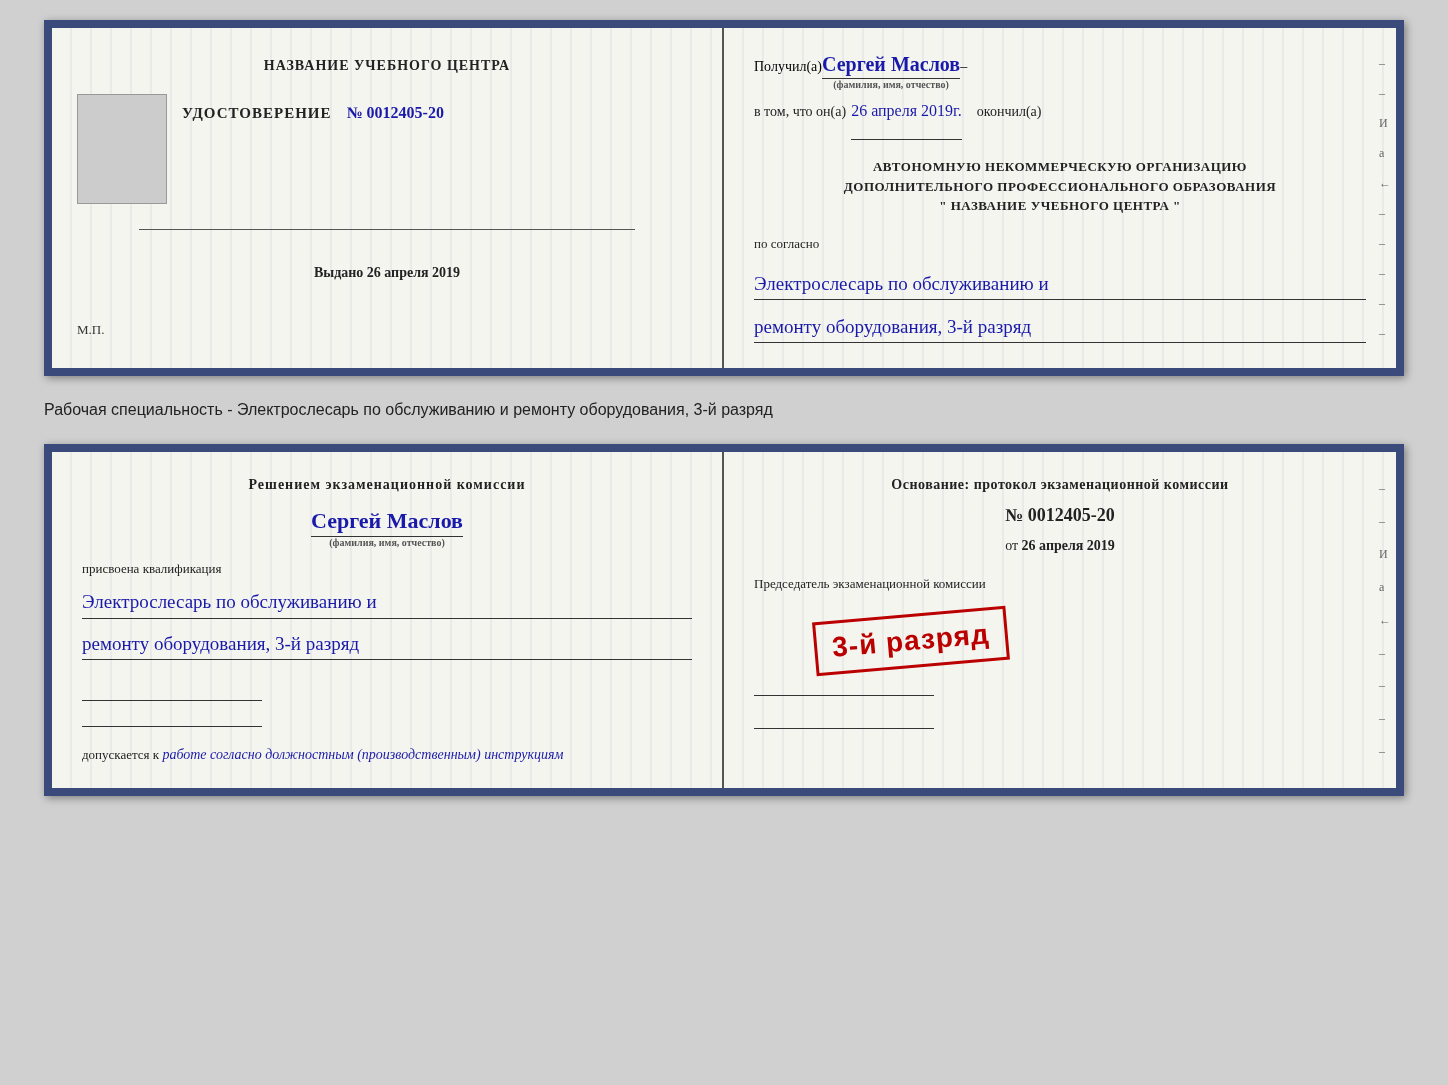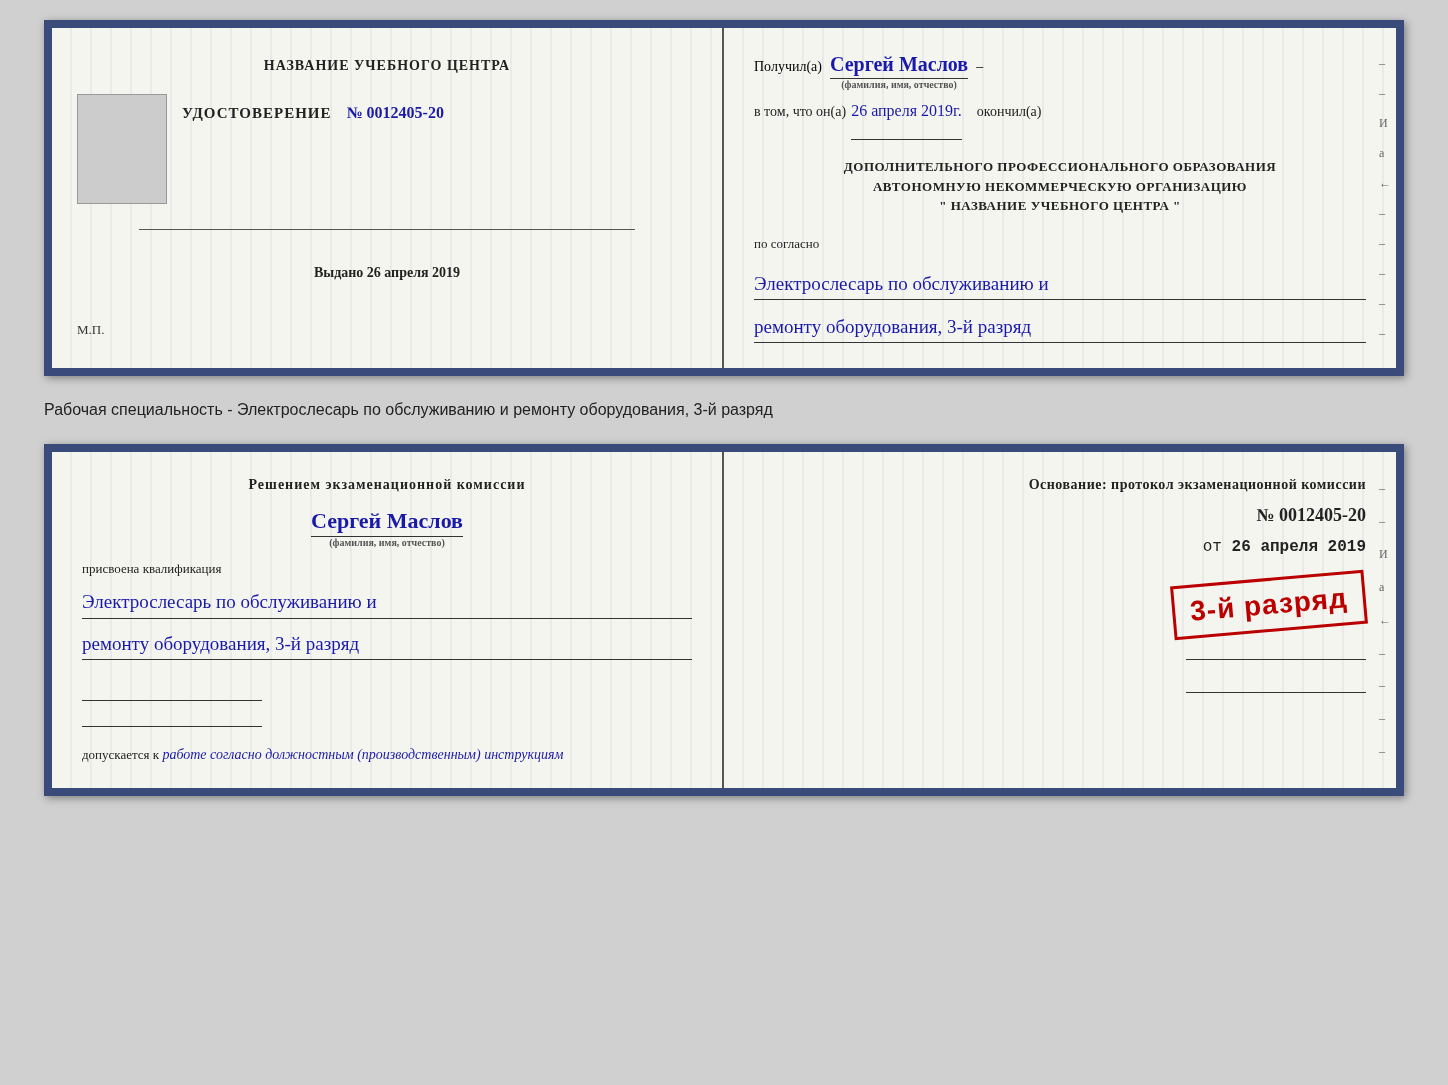--- a/index.html
+++ b/index.html
@@ -279,24 +279,23 @@
     }
 
     .cert-num-large {
       font-size: 18px;
       color: #222;
       font-weight: bold;
       text-align: center;
     }
 
     .date-from {
-      font-size: 16px;
-      color: #222;
-      text-align: center;
-      font-family: Liberation Mono, monospace;
+      font-size: 14px;
+      color: #222;
+      text-align: center;
     }
 
     .chairman-text {
       font-size: 13px;
       color: #222;
       margin-top: 10px;
     }
 
     .stamp-box {
       border: 3px solid #b00;
@@ -366,38 +365,38 @@
     <div class="cert-issued">
       <span>Выдано</span>
       <span style="font-weight:bold;">26 апреля 2019</span>
     </div>
 
     <div class="mp-line" style="margin-top:auto; align-self:flex-start;">М.П.</div>
   </div>
 
   <div class="doc-right">
 
-    <div style="display:flex; align-items:baseline; gap:8px; flex-wrap:wrap;">
+    <div style="display:flex; align-items:baseline; flex-wrap:wrap;">
       <span style="font-size:14px;">Получил(а)</span>
       <div class="name-with-label">
         <span class="handwritten-name">Сергей Маслов</span>
         <span class="small-label">(фамилия, имя, отчество)</span>
       </div>
       <span style="font-size:14px;">–</span>
     </div>
 
     <div class="date-line">
       <span style="font-size:14px;">в том, что он(а)</span>
       <span class="handwritten-date">26 апреля 2019г.</span>
       <span style="font-size:14px; margin-left:10px;">окончил(а)</span>
     </div>
 
     <div class="org-text">
+      <div>АВТОНОМНУЮ НЕКОММЕРЧЕСКУЮ ОРГАНИЗАЦИЮ</div>
       <div>ДОПОЛНИТЕЛЬНОГО ПРОФЕССИОНАЛЬНОГО ОБРАЗОВАНИЯ</div>
-      <div>АВТОНОМНУЮ НЕКОММЕРЧЕСКУЮ ОРГАНИЗАЦИЮ</div>
       <div>" НАЗВАНИЕ УЧЕБНОГО ЦЕНТРА "</div>
     </div>
 
     <div class="profession-label">по согласно</div>
     <div class="handwritten-profession">Электрослесарь по обслуживанию и</div>
     <div class="handwritten-profession2">ремонту оборудования, 3-й разряд</div>
   </div>
 
   <div class="right-edge-marks">
     <span>–</span>
@@ -434,30 +433,31 @@
       <div class="sign-line"></div>
       <div class="sign-line"></div>
     </div>
 
     <div class="allowed-text">
       <span>допускается к</span>
       <span class="allowed-hw">работе согласно должностным (производственным) инструкциям</span>
     </div>
   </div>
 
-  <div class="doc2-right" style="position:relative;align-items:flex-end;">
+  <div class="doc2-right" style="position:relative;">
     <div class="basis-text">Основание: протокол экзаменационной комиссии</div>
 
     <div class="cert-num-large">№ 0012405-20</div>
 
     <div class="date-from">
       <span>от</span>
       <span style="font-weight:bold;">26 апреля 2019</span>
     </div>
 
+    <div class="chairman-text">Председатель экзаменационной комиссии</div>
 
     <div style="display:flex; align-items:center; margin-top:5px;">
       <div class="stamp-box">3-й разряд</div>
     </div>
 
     <div class="sign-line" style="margin-top:15px;"></div>
 
 
     <div class="sign-line" style="margin-top:20px;"></div>
 

